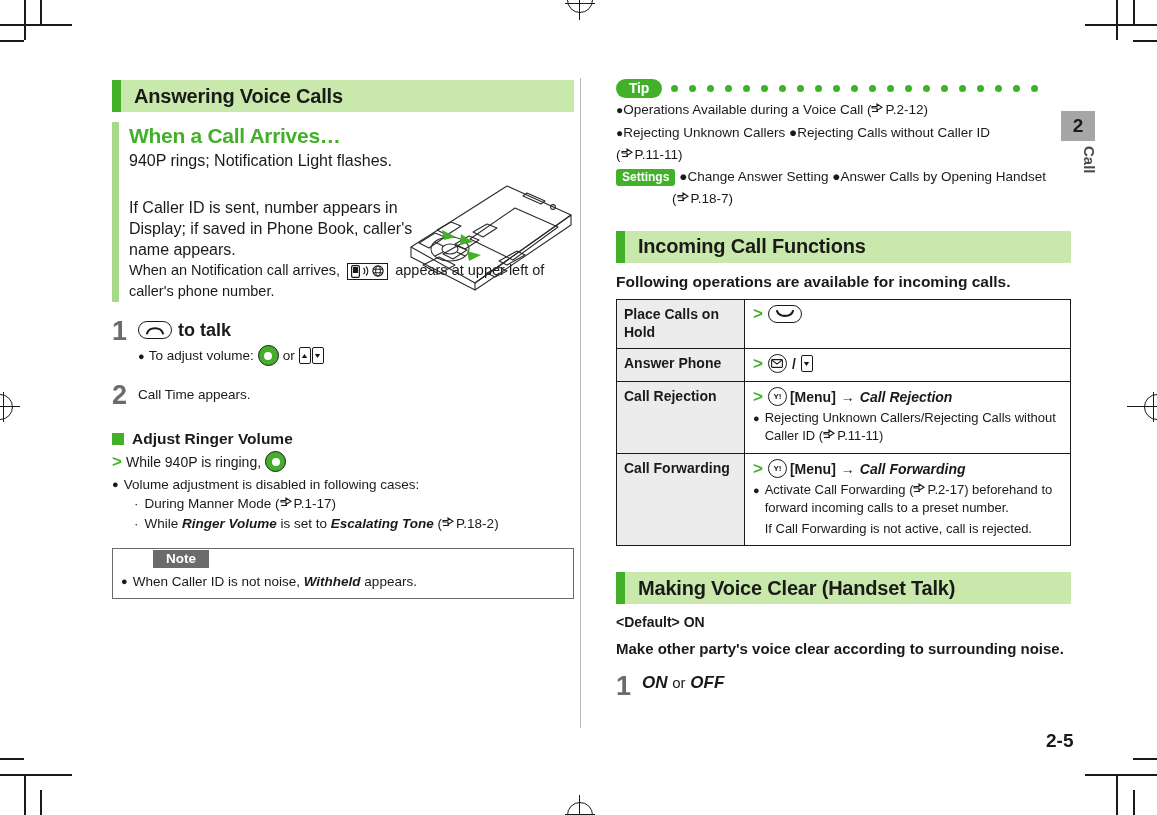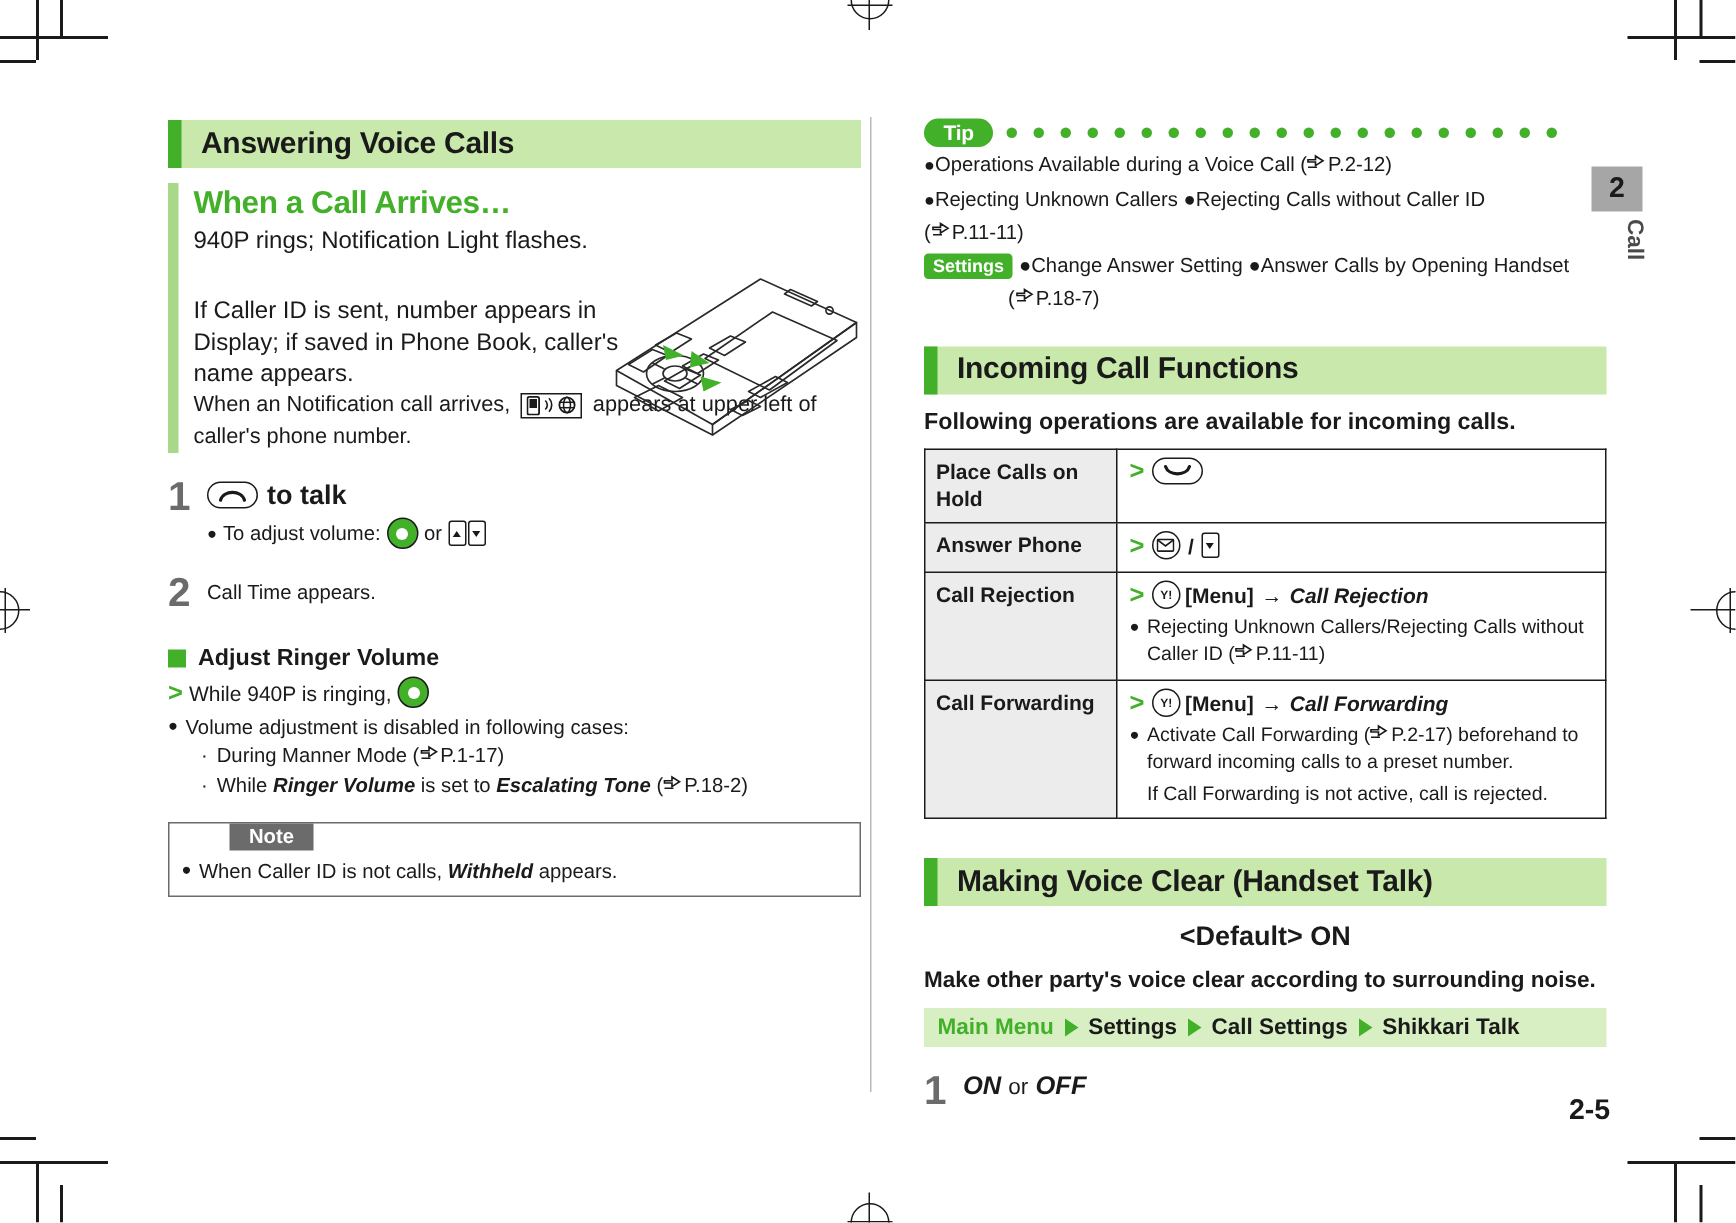--- a/index.html
+++ b/index.html
@@ -156,21 +156,21 @@
     display: flex; align-items: center; gap: 5px;
     font-size: 14px; font-weight: bold; line-height: 20px; flex-wrap: wrap;
   }
   .v-sub {
     display: flex; font-size: 13px; line-height: 18.5px; margin-top: 2px;
   }
   .v-sub .bd { margin-right: 5px; font-size: 11px; line-height: 18.5px; }
 
   
   .default-line {
-    text-align: center; font-size: 18px; font-weight: bold; margin: 8px 0 10px 0;
+    text-align: left; font-size: 14px; font-weight: bold; margin: 8px 0 10px 0;
   }
   .desc-bold { font-size: 15px; font-weight: bold; margin-bottom: 10px; }
 
   
   .menu-path {
     background: #d8eec3; padding: 4px 9px 5px 9px;
     font-size: 15px; font-weight: bold;
     display: flex; align-items: center; gap: 7px;
   }
   .menu-path .mm { color: #43b02a; }
@@ -443,21 +443,21 @@
           <span>P.18-2</span>
         </span><span>)</span>
     </span>
   </div>
 
   <div class="note-box">
     <div class="note-tab">Note</div>
     <div class="note-body">
       <span class="bd">●</span>
       <span>
-        <span>When Caller ID is not calls, </span><span class="ital">Withheld</span><span> appears.</span>
+        <span>When Caller ID is not noise, </span><span class="ital">Withheld</span><span> appears.</span>
       </span>
     </div>
   </div>
 </div>
 
 <div class="col-right">
 
   <div class="tip-head">
     <span class="tip-badge">Tip</span>
     <span class="tip-dots">
@@ -621,29 +621,20 @@
   </table>
 
   <div class="sec-head" style="margin-top:26px;">
     <div class="bar"></div>
     <div class="txt">Making Voice Clear (Handset Talk)</div>
   </div>
 
   <div class="default-line">&lt;Default&gt; ON</div>
   <div class="desc-bold">Make other party's voice clear according to surrounding noise.</div>
 
-  <div class="menu-path">
-    <span class="mm">Main Menu</span>
-    <span class="tri"></span>
-    <span>Settings</span>
-    <span class="tri"></span>
-    <span>Call Settings</span>
-    <span class="tri"></span>
-    <span>Shikkari Talk</span>
-  </div>
 
   <div class="step">
     <div class="num">1</div>
     <div class="sbody">
       <div class="step-italic">
         <span>ON</span>
         <span style="font-style:normal;font-weight:normal;font-size:15px;">or</span>
         <span>OFF</span>
       </div>
     </div>

